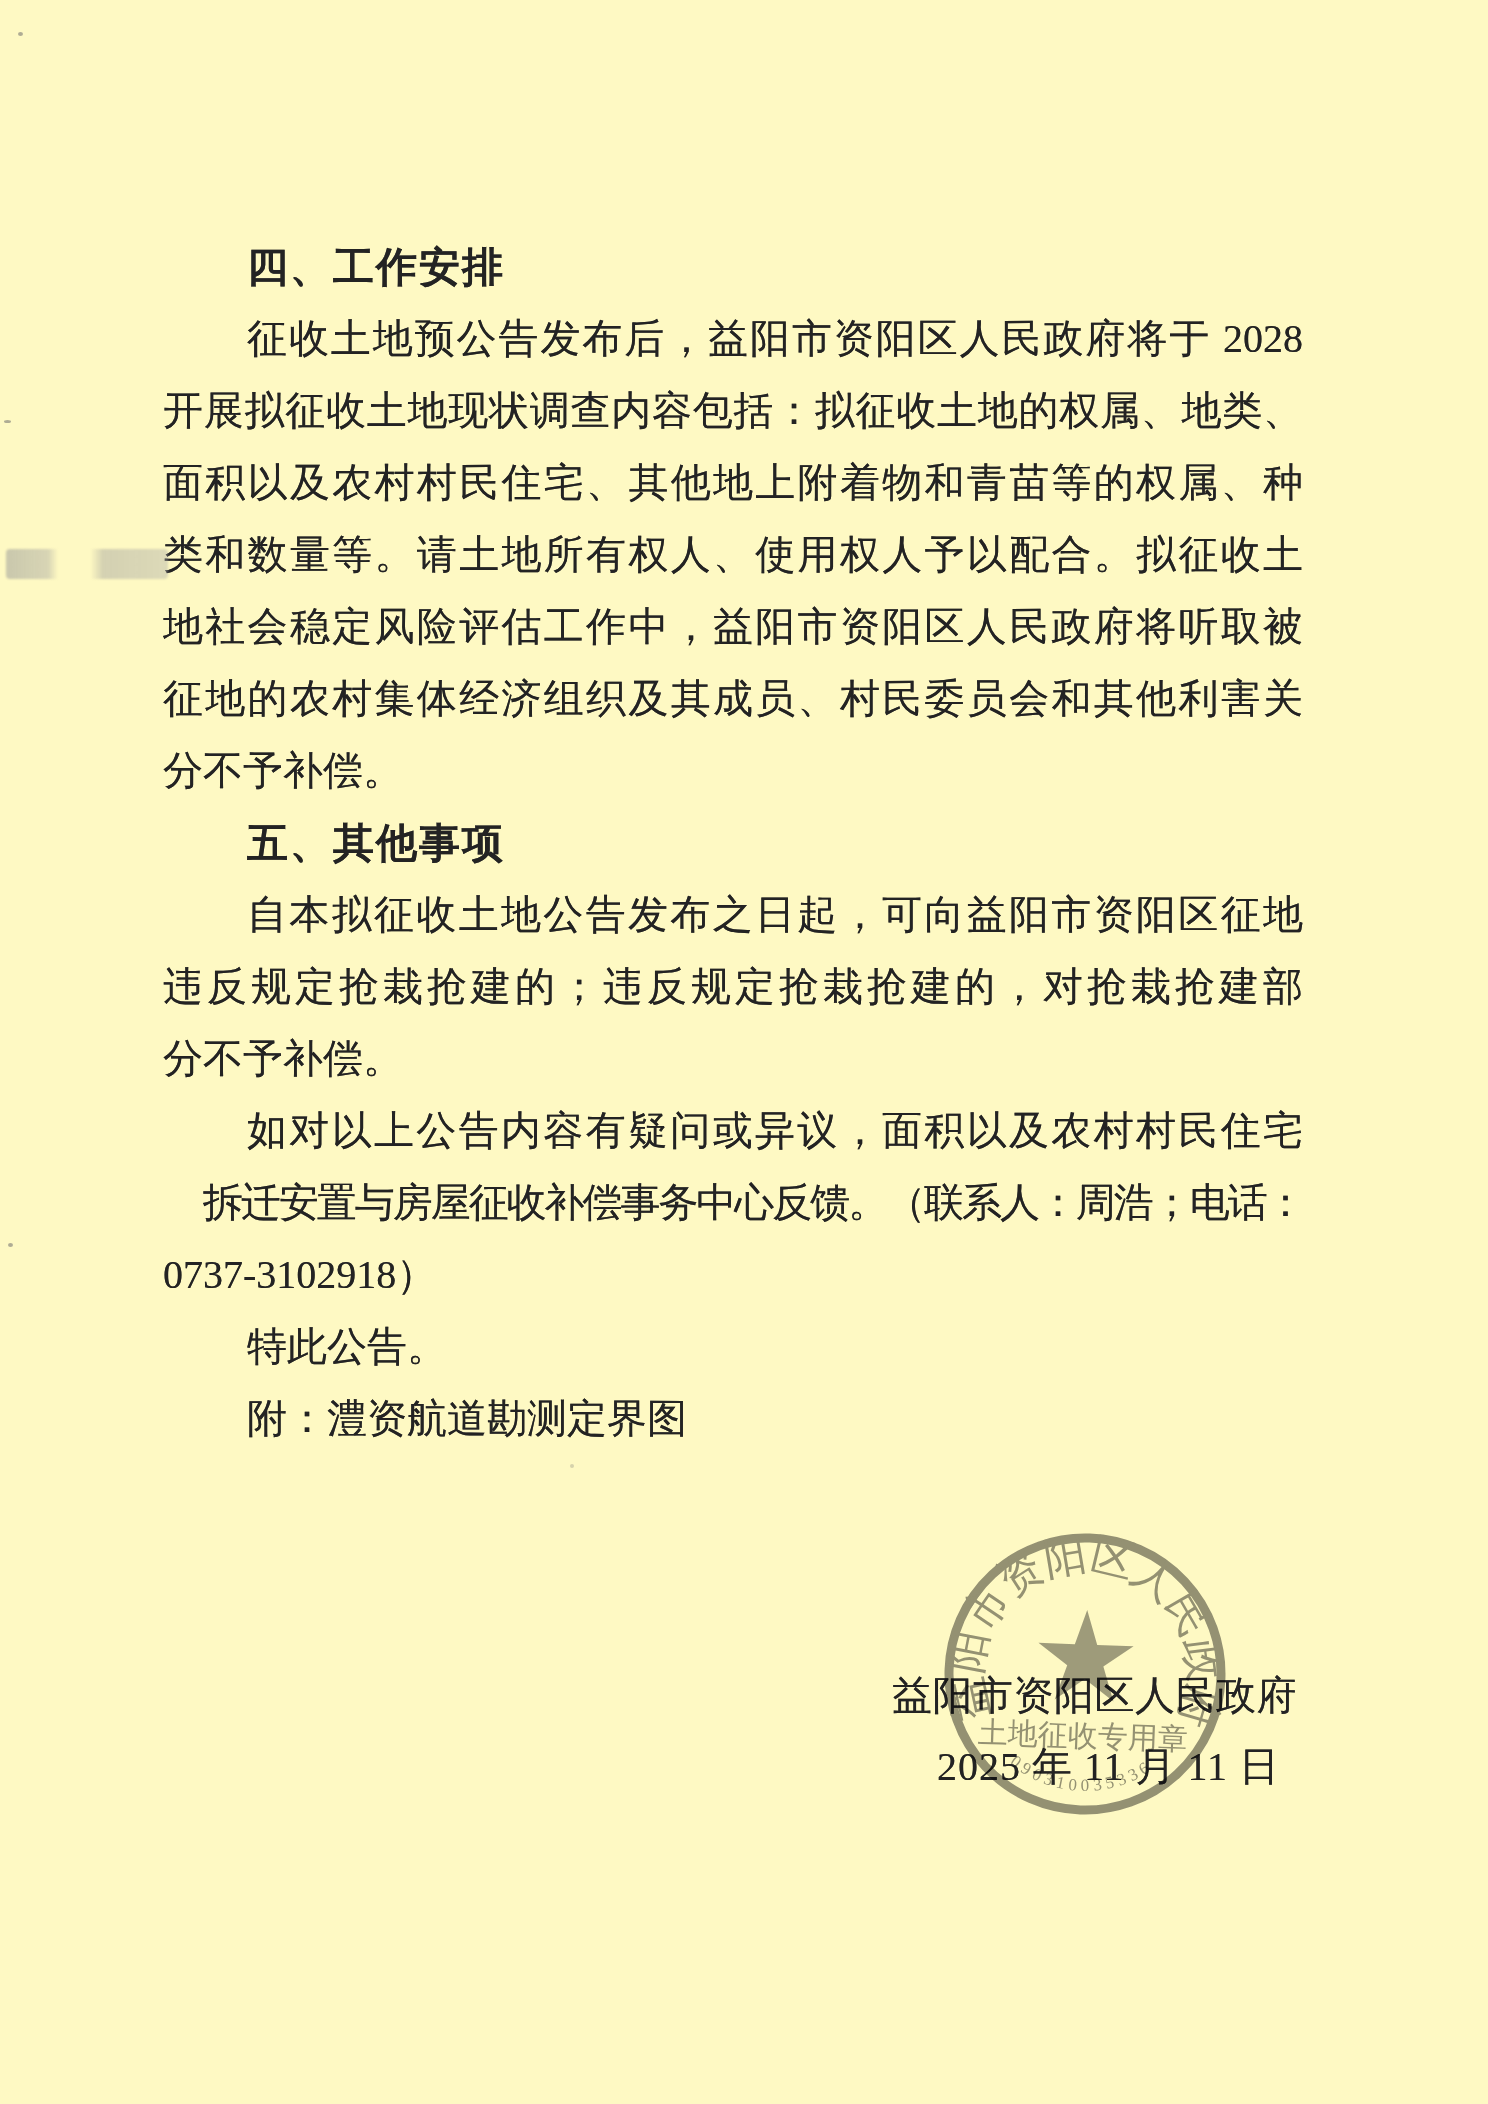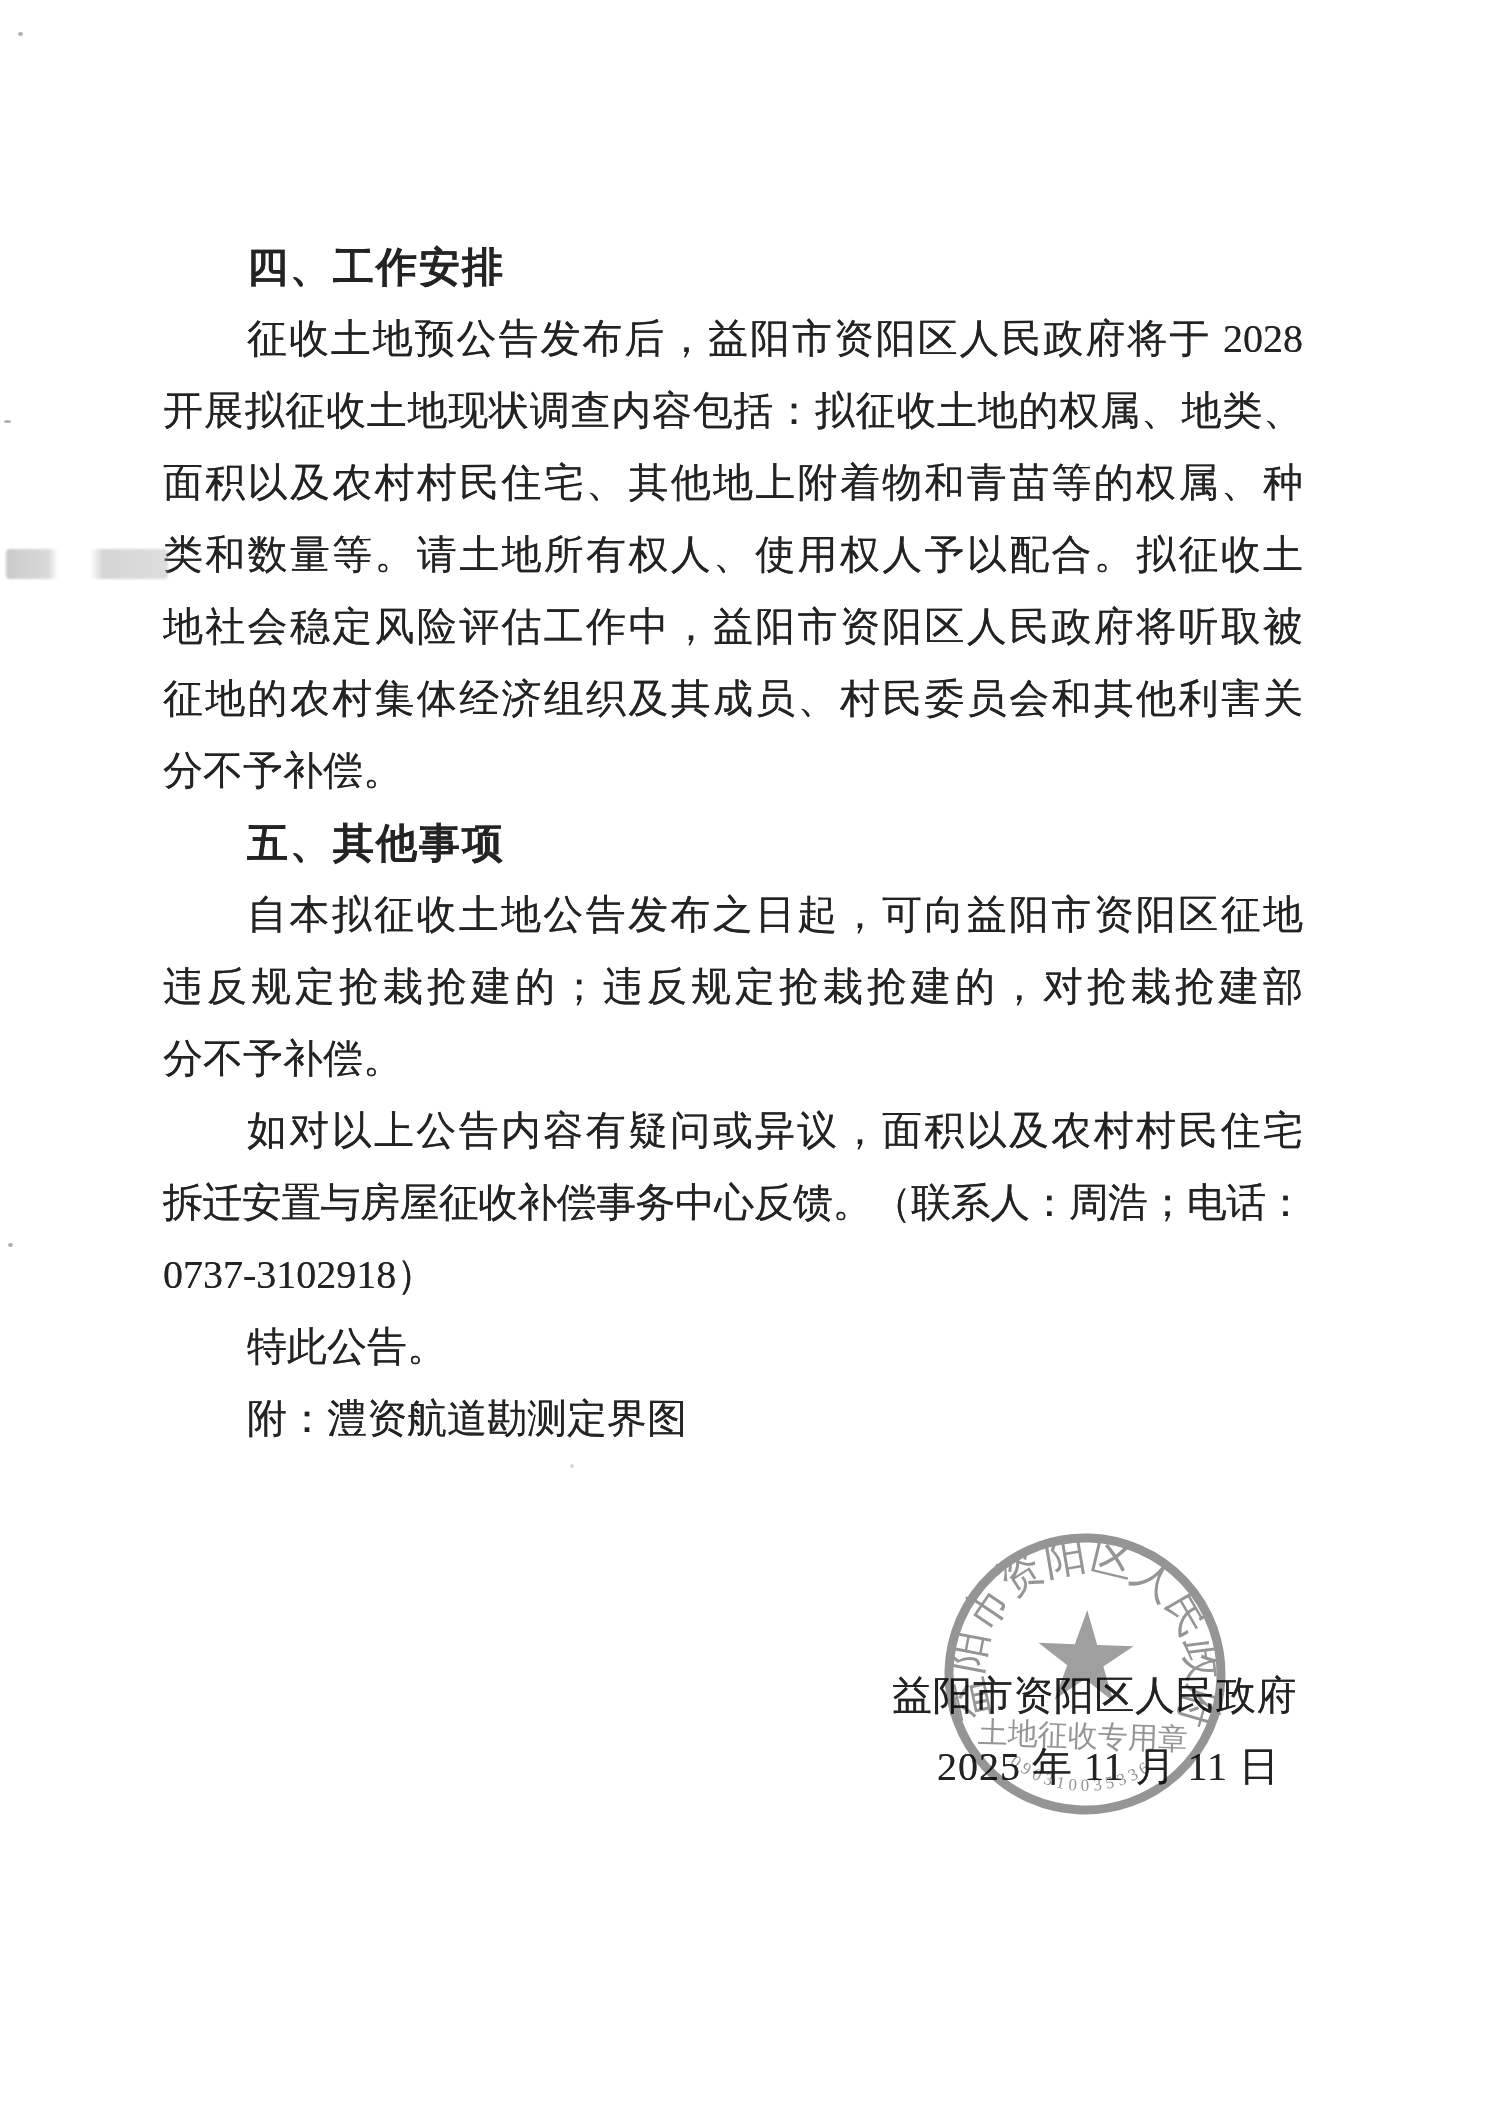--- a/index.html
+++ b/index.html
@@ -1,19 +1,19 @@
 <!DOCTYPE html>
 <html><head>
 <meta charset="utf-8">
 <style>
   html,body{margin:0;padding:0;background:#e8e8e8;}
   .page{
     position:relative;
     width:1488px;height:2104px;
-    background:#ffffff;
+    background:#fef9c3;
     overflow:hidden;
     font-family:"Liberation Serif","DejaVu Serif",serif;
     color:#232323;
   }
   .content{
     position:absolute;
     left:163px;top:231px;
     width:1140px;
   }
   .line{
@@ -23,21 +23,21 @@
     white-space:nowrap;
     text-shadow:0 0 0.6px rgba(45,45,45,.75);
   }
   .j{
     white-space:normal;
     text-align:justify;
     text-align-last:justify;
     text-justify:inter-character;
   }
   .indent{padding-left:84px;}
-  .tight{letter-spacing:-2.6px;}
+  .tight{letter-spacing:-2.6px;margin-left:40px;}
   .heading{
     font-family:"Liberation Sans","DejaVu Sans",sans-serif;
     font-weight:700;
     font-size:41px;
     letter-spacing:2px;
   }
   .sig{
     position:absolute;
     font-size:40px;
     white-space:nowrap;

